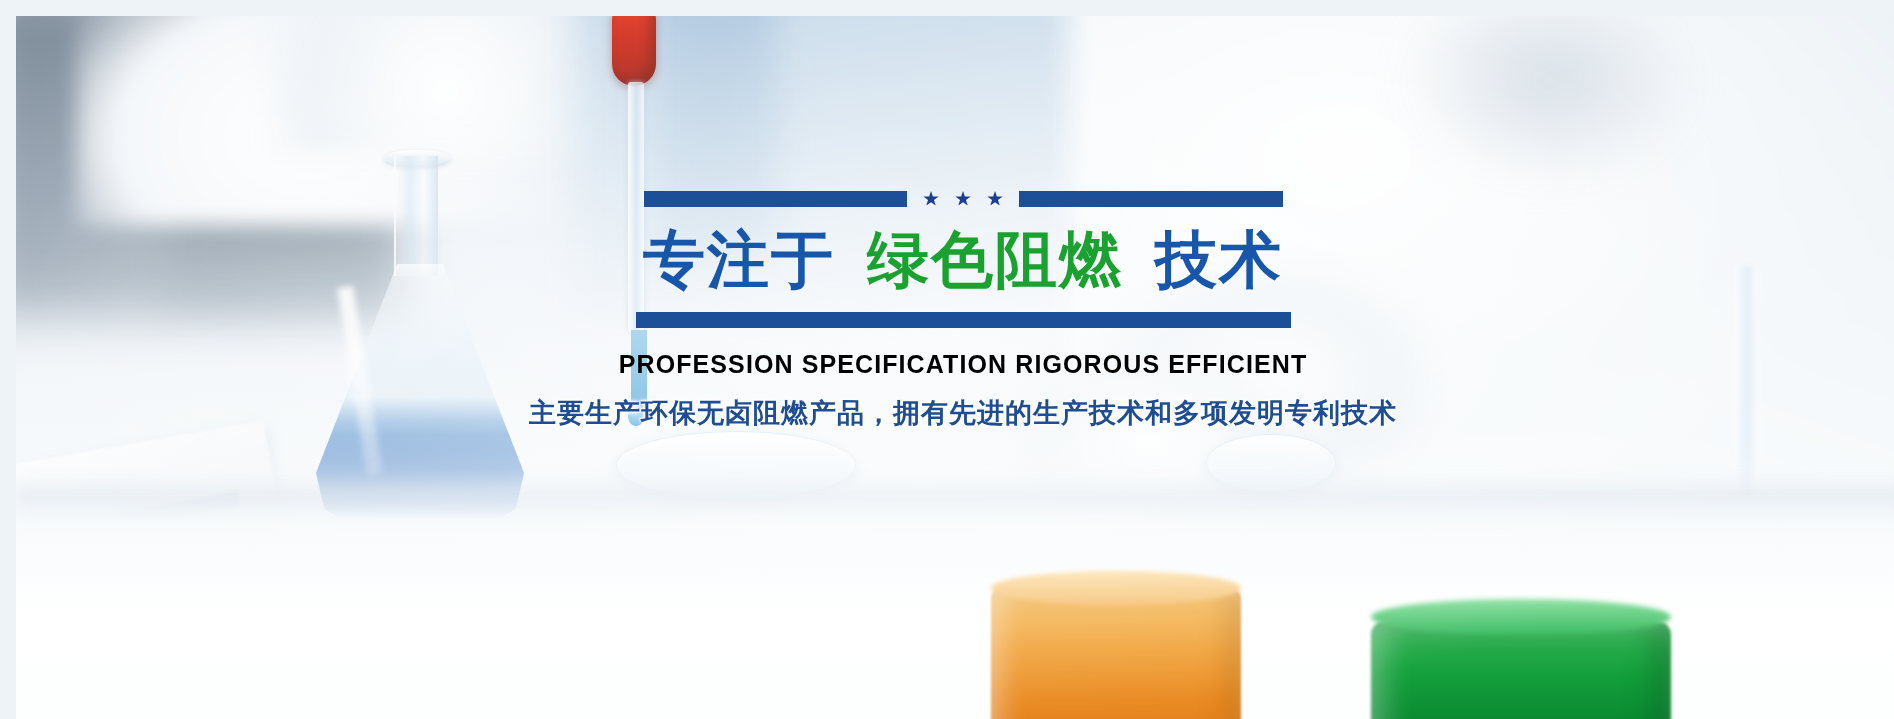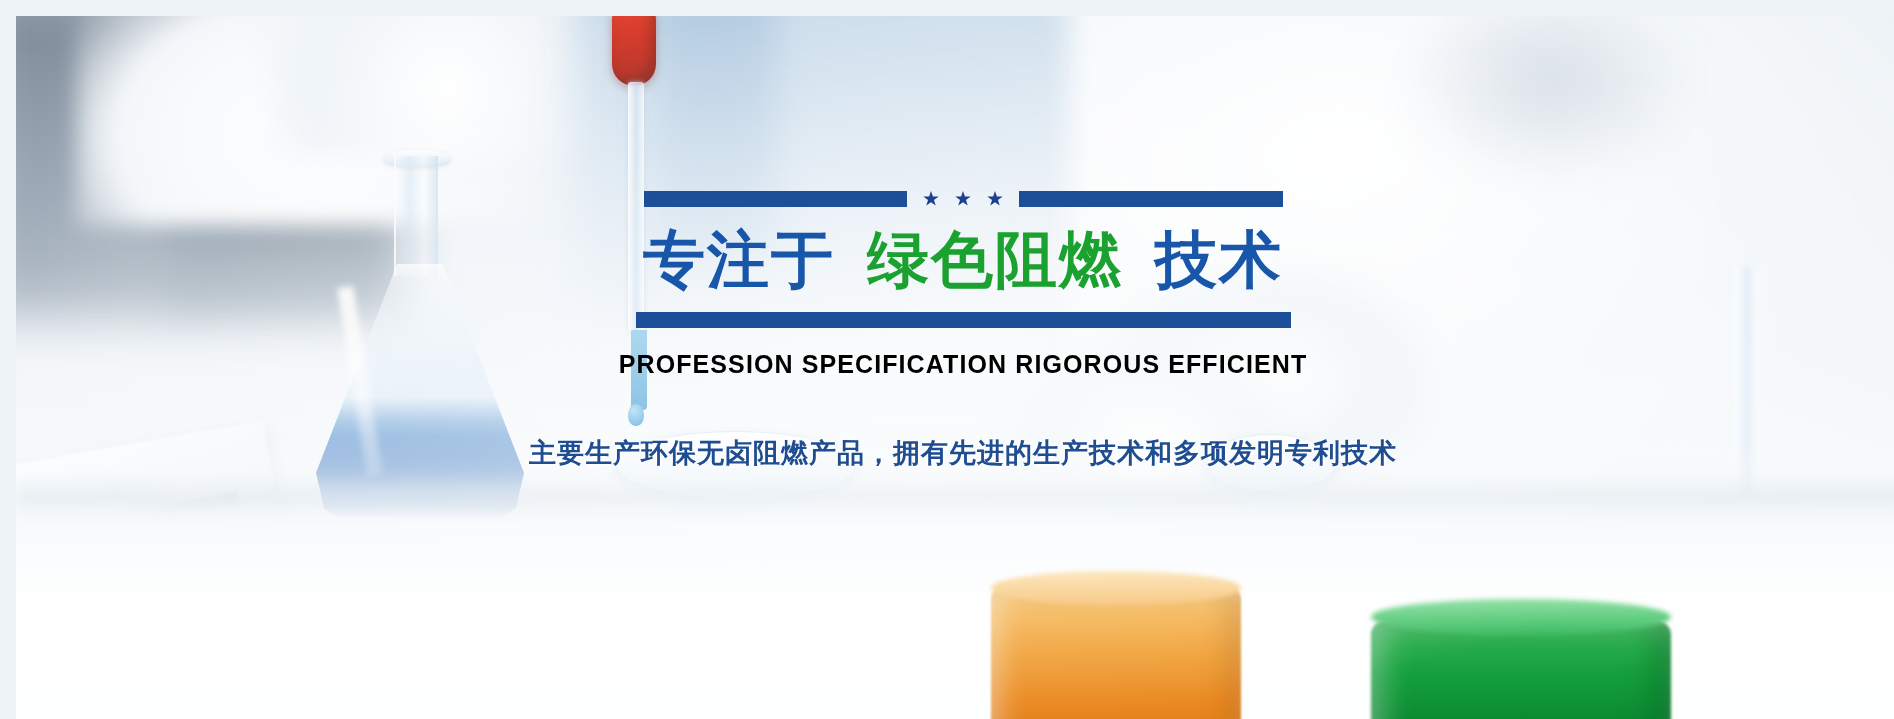--- a/index.html
+++ b/index.html
@@ -260,21 +260,20 @@
   .subtitle-en {
     margin-top:14px;
     font-size:25px;
     font-weight:bold;
     letter-spacing:1.1px;
     color:#000000;
     white-space:nowrap;
   }
 
   .desc-cn {
-    margin-top:40px;
     font-size:27px;
     font-weight:bold;
     letter-spacing:1px;
     color:#1f4d92;
     white-space:nowrap;
     text-shadow:
       0 0 5px #ffffff, 0 0 5px #ffffff,
       1px 1px 2px rgba(255,255,255,.95),
       -1px -1px 2px rgba(255,255,255,.95);
     font-family:"DejaVu Sans","Liberation Sans",sans-serif;

